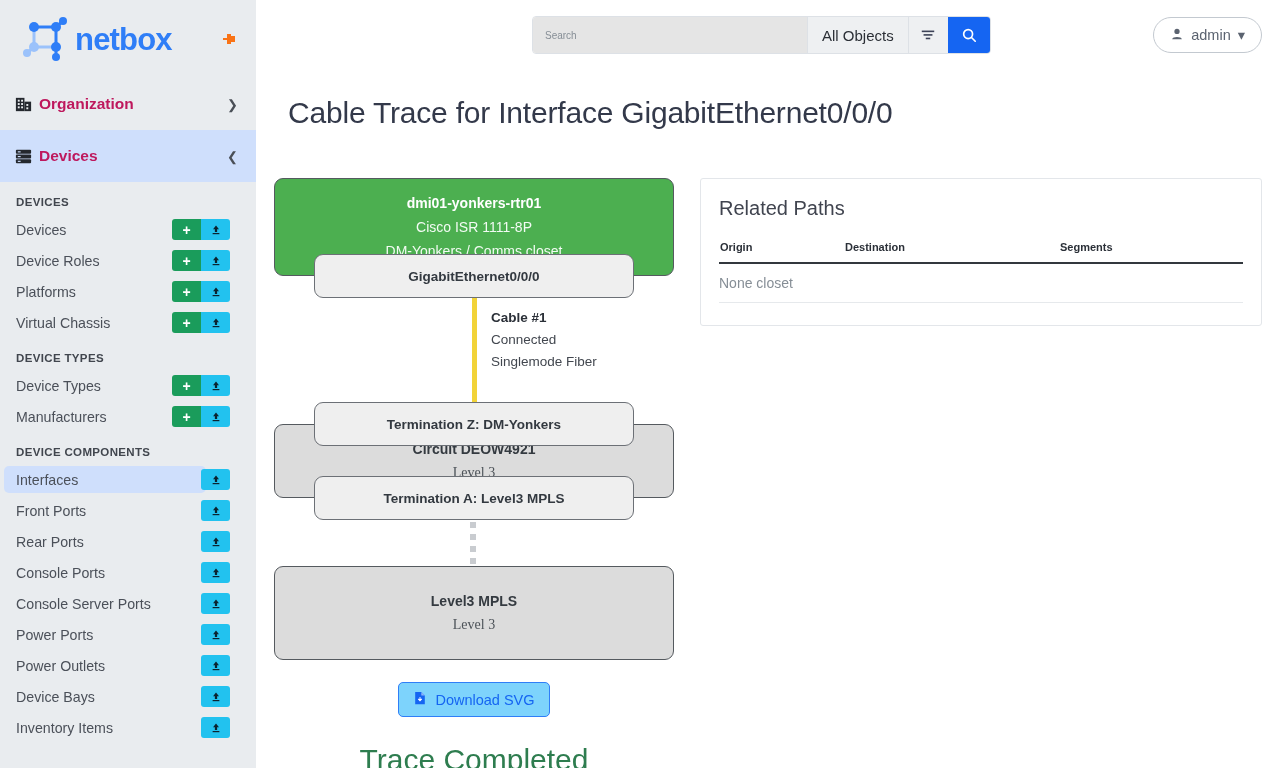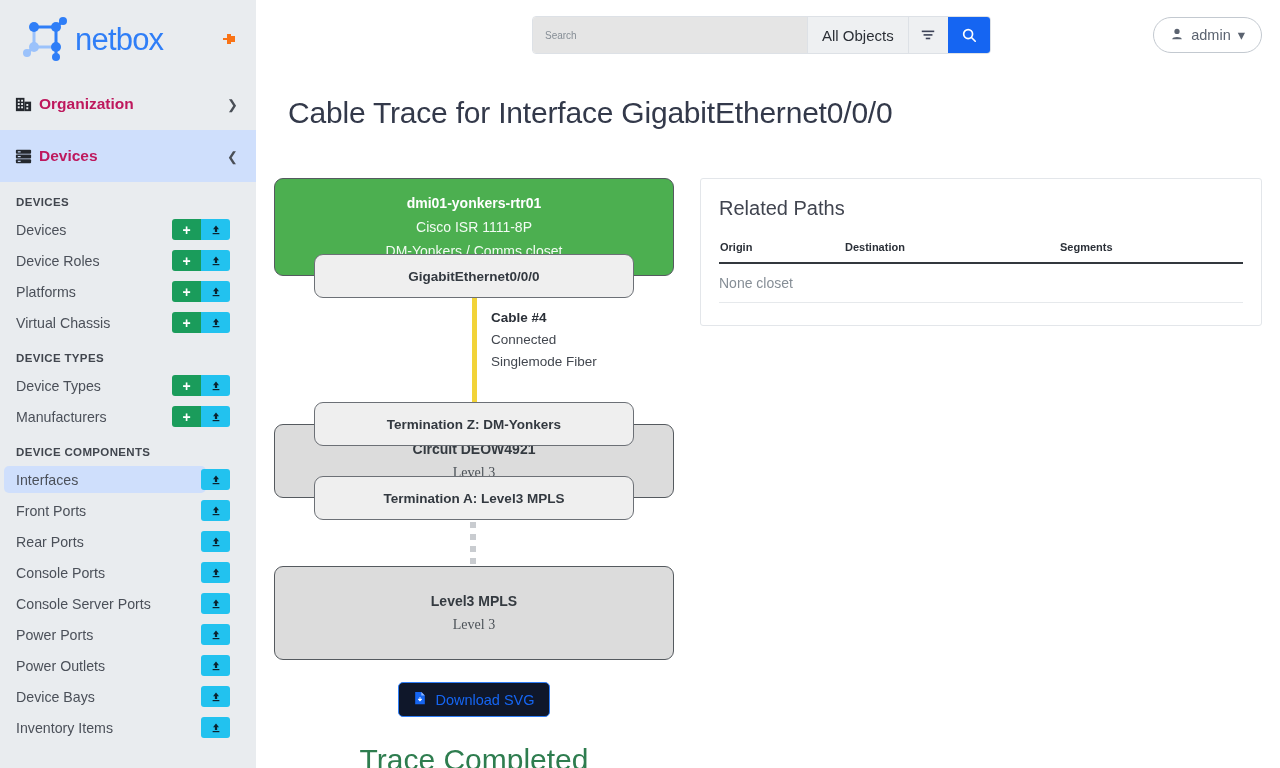--- a/index.html
+++ b/index.html
@@ -23,21 +23,21 @@
     position: relative;
   }
   .brand-row {
     height: 78px;
     display: flex; align-items: center;
     padding: 0 16px 0 22px;
   }
   .logo-wrap { display: flex; align-items: center; gap: 7px; }
   .logo-mark { width: 46px; height: 44px; flex: 0 0 46px; }
   .logo-word {
-    font-size: 31px; font-weight: 400; color: #2f7ef7;
+    font-size: 31px; font-weight: 700; color: #2f7ef7;
     letter-spacing: -0.8px; line-height: 1;
   }
   .pin-icon { margin-left: auto; width: 20px; height: 20px; }
 
   .nav-group {
     height: 52px;
     display: flex; align-items: center;
     padding: 0 18px 0 14px;
     cursor: pointer;
   }
@@ -185,21 +185,21 @@
     display: flex; flex-direction: column; align-items: center;
     justify-content: center; gap: 6px;
     margin-left: -2px;
   }
   .dot-seg span { width: 6px; height: 6px; background: #c9ccd0; display: block; }
 
   .dl-wrap { display: flex; justify-content: center; margin-top: 22px; }
   .dl-btn {
     display: inline-flex; align-items: center; gap: 8px;
     border: 1px solid #2f7ef7; border-radius: 5px;
-    background: #0f172a; color: #1565f2;
+    background: #7dd3fc; color: #1565f2;
     font-size: 14.5px; padding: 8px 14px;
     cursor: pointer; font-family: "Liberation Sans", sans-serif;
   }
   .trace-done {
     text-align: center; color: #2e7d4f;
     font-size: 30px; margin-top: 26px; font-weight: 400;
   }
 
   
   .card {
@@ -525,21 +525,21 @@
             <div class="n-title">dmi01-yonkers-rtr01</div>
             <div class="n-sub">Cisco ISR 1111-8P</div>
             <div class="n-sub">DM-Yonkers / Comms closet</div>
           </div>
 
           <div class="term-box overlap-up">GigabitEthernet0/0/0</div>
 
           <div class="cable-seg">
             <div class="cable-line"></div>
             <div class="cable-info">
-              <div class="c-t">Cable #4</div>
+              <div class="c-t">Cable #1</div>
               <div class="c-l">Connected</div>
               <div class="c-l">Singlemode Fiber</div>
             </div>
           </div>
 
           <div class="term-box overlap-dn">Termination Z: DM-Yonkers</div>
 
           <div class="node node-grey">
             <div class="n-title">Circuit DEOW4921</div>
             <div class="n-sub">Level 3</div>

